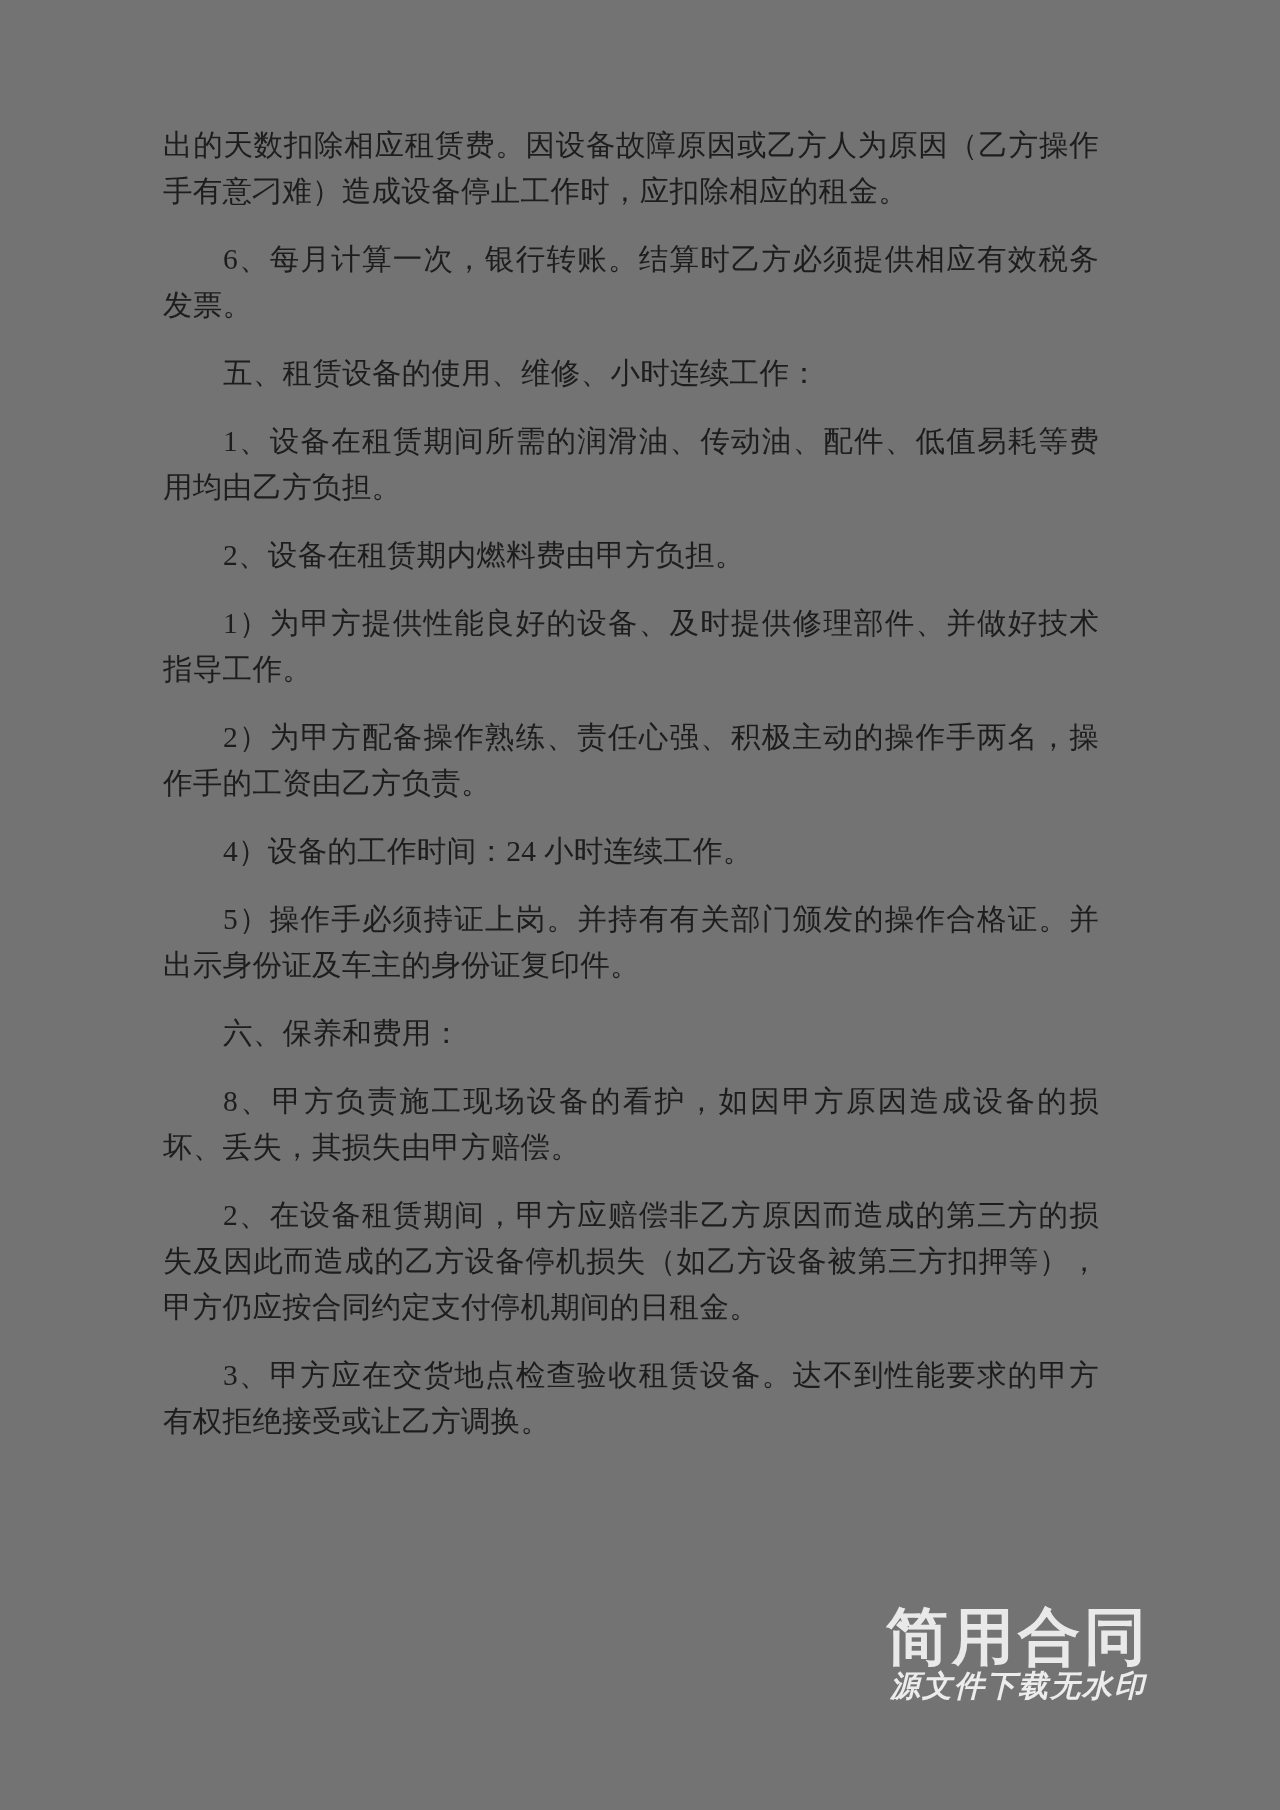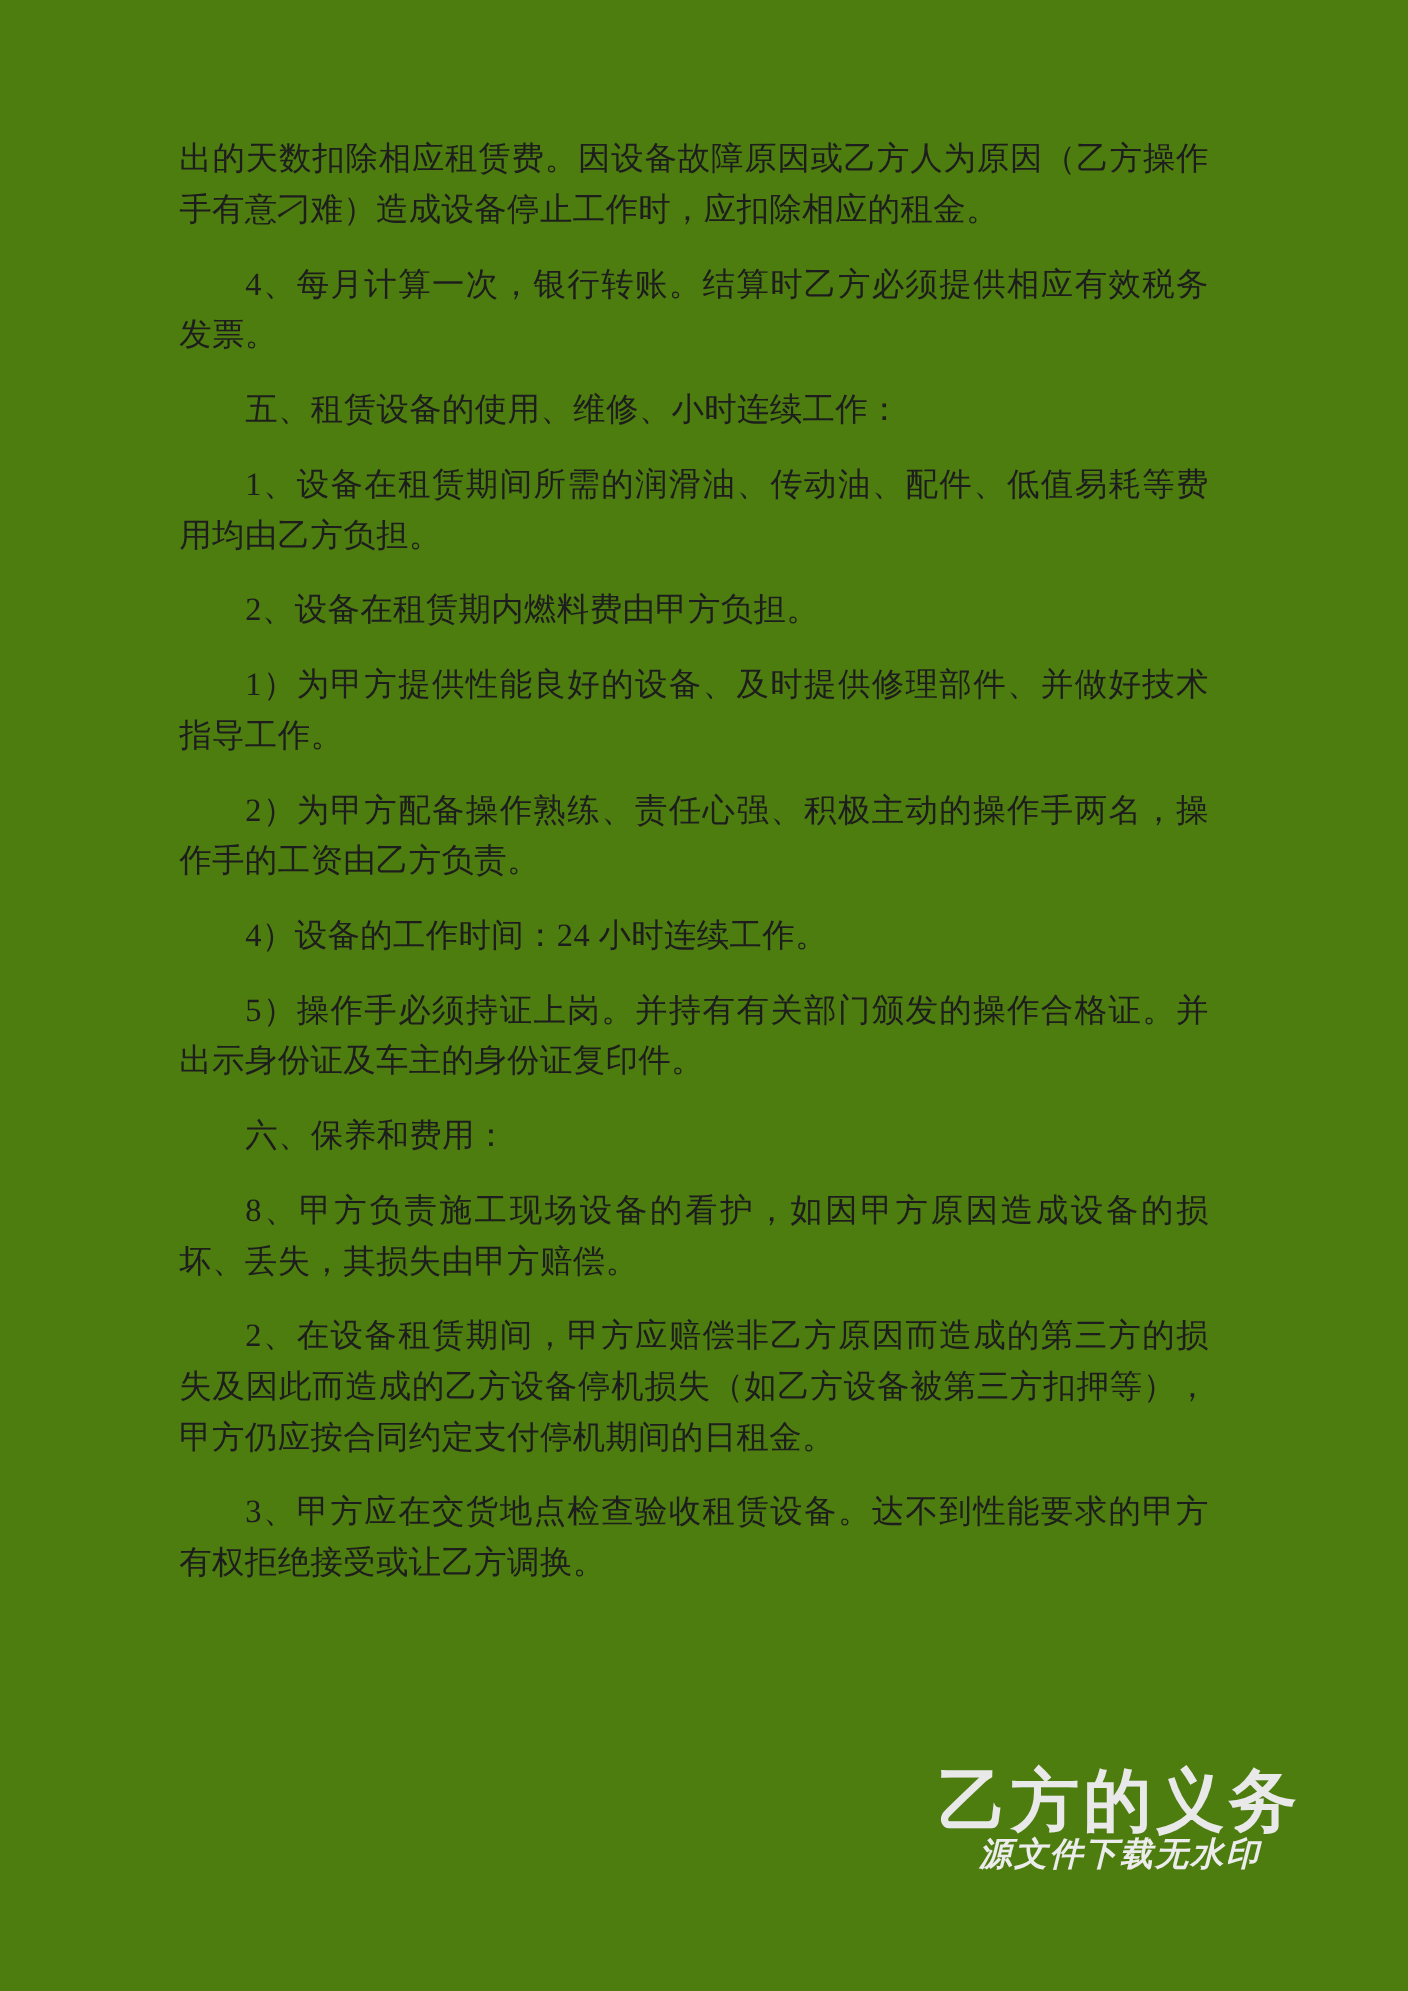--- a/index.html
+++ b/index.html
@@ -8,21 +8,21 @@
     padding: 0;
     background: #ffffff;
   }
   body {
     font-family: "Liberation Serif", "DejaVu Serif", serif;
   }
   .page {
     position: relative;
     width: 1280px;
     height: 1810px;
-    background: #4d7c0f;
+    background: #737373;
     overflow: hidden;
     box-sizing: border-box;
   }
   .content {
     position: absolute;
     left: 163px;
     top: 122px;
     width: 936px;
   }
   .para {
@@ -73,21 +73,21 @@
 </style>
 </head>
 <body>
 
 <div class="page">
 
   <div class="content">
 
     <p class="para flush">出的天数扣除相应租赁费。因设备故障原因或乙方人为原因（乙方操作手有意刁难）造成设备停止工作时，应扣除相应的租金。</p>
 
-    <p class="para indent">4、每月计算一次，银行转账。结算时乙方必须提供相应有效税务发票。</p>
+    <p class="para indent">6、每月计算一次，银行转账。结算时乙方必须提供相应有效税务发票。</p>
 
     <p class="para indent">五、租赁设备的使用、维修、小时连续工作：</p>
 
     <p class="para indent">1、设备在租赁期间所需的润滑油、传动油、配件、低值易耗等费用均由乙方负担。</p>
 
     <p class="para indent">2、设备在租赁期内燃料费由甲方负担。</p>
 
 
 
     <p class="para indent">1）为甲方提供性能良好的设备、及时提供修理部件、并做好技术指导工作。</p>
@@ -103,17 +103,17 @@
 
     <p class="para indent">8、甲方负责施工现场设备的看护，如因甲方原因造成设备的损坏、丢失，其损失由甲方赔偿。</p>
 
     <p class="para indent">2、在设备租赁期间，甲方应赔偿非乙方原因而造成的第三方的损失及因此而造成的乙方设备停机损失（如乙方设备被第三方扣押等），甲方仍应按合同约定支付停机期间的日租金。</p>
 
     <p class="para indent">3、甲方应在交货地点检查验收租赁设备。达不到性能要求的甲方有权拒绝接受或让乙方调换。</p>
 
   </div>
 
   <div class="watermark">
-    <div class="wm-main">乙方的义务</div>
+    <div class="wm-main">简用合同</div>
     <div class="wm-sub">源文件下载无水印</div>
   </div>
 
 </div>
 
 </body></html>

